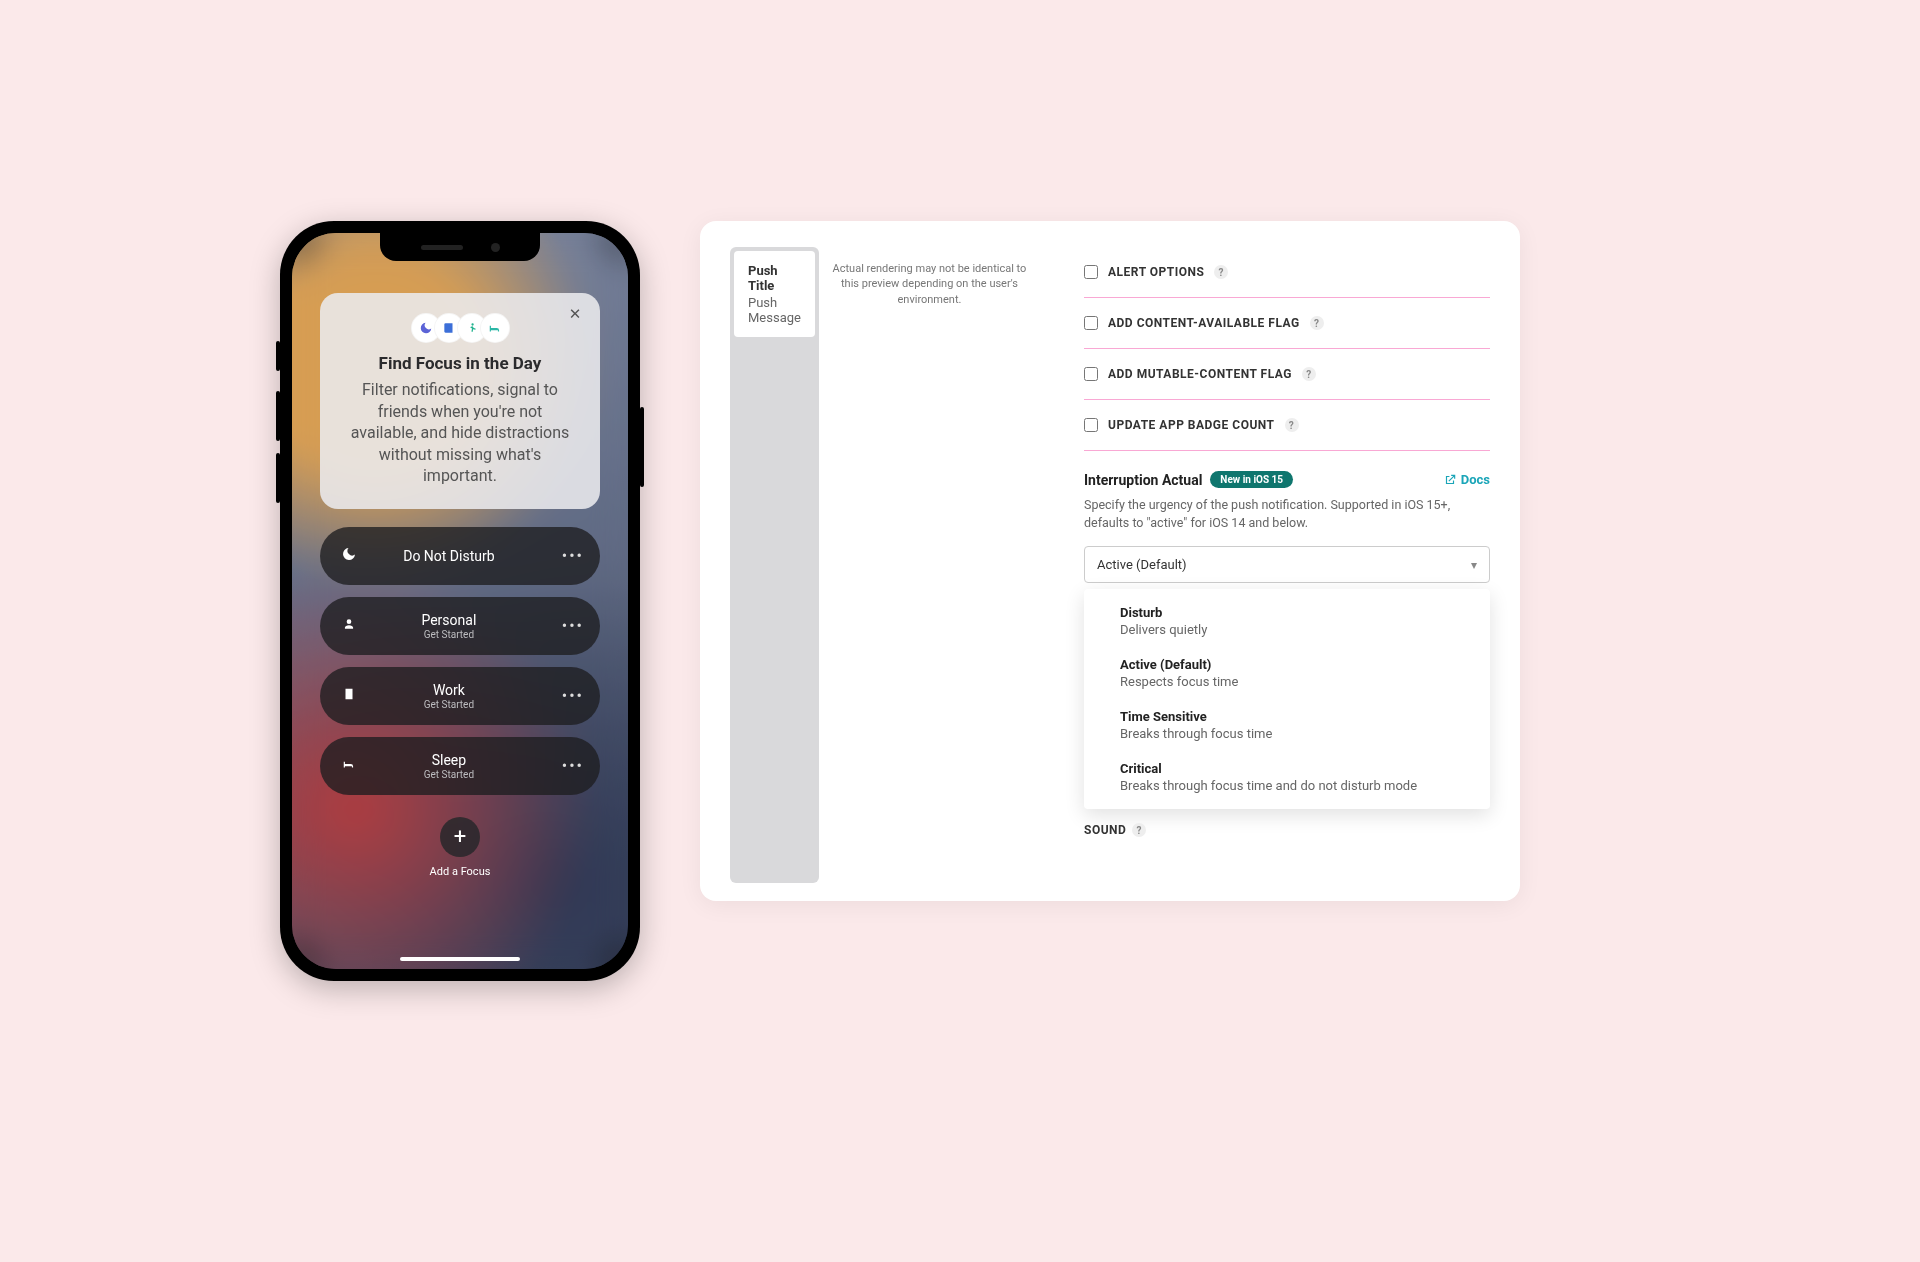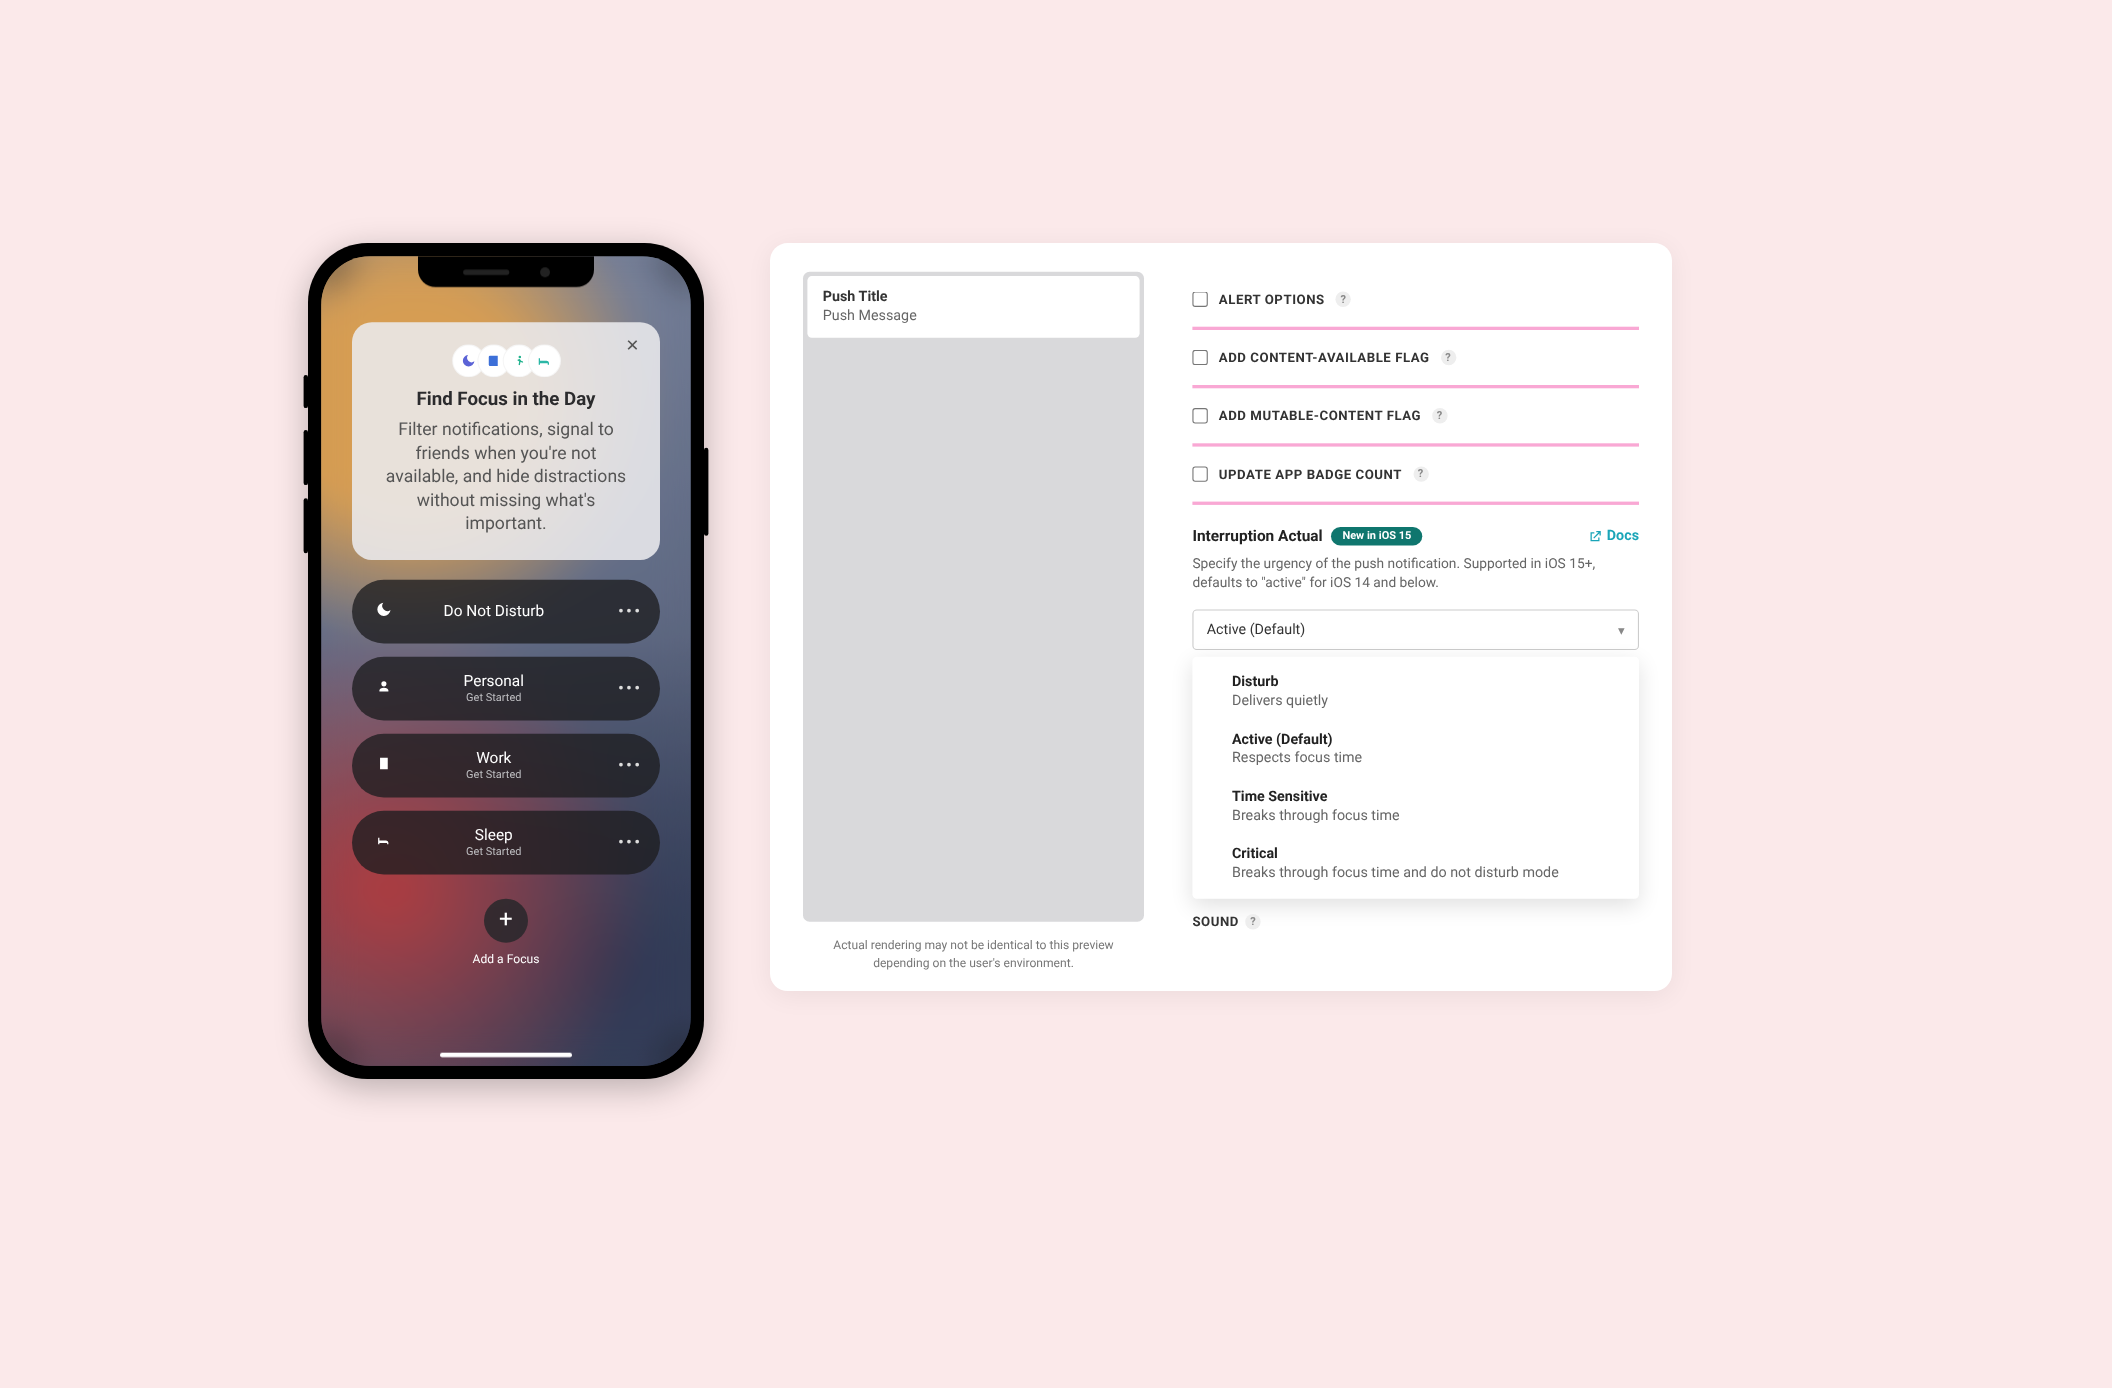--- a/index.html
+++ b/index.html
@@ -132,40 +132,40 @@
     border-radius:16px;
     box-shadow: 0 4px 24px rgba(0,0,0,.06);
     padding: 26px 30px 18px;
     display:flex;
     gap: 44px;
     max-width: 820px;
     height: 680px;
     position:relative;
   }
 
-  .preview-col { width: 310px; display:flex; flex-direction:column; }
+  .preview-col { width: 310px; display:flex; flex-direction:row; }
   .preview-box {
     flex:1;
     background:#d9d9db;
     border-radius:6px;
     padding:4px;
   }
   .push-card {
     background:#fff;
     border-radius:4px;
     padding:12px 14px;
     font-size:13px;
   }
   .push-card .pt { font-weight:700; color:#333; margin-bottom:2px; }
   .push-card .pm { color:#666; }
   .preview-note { font-size:11px; color:#777; text-align:center; margin-top:14px; line-height:1.4; padding: 0 6px; }
 
   .settings-col { flex:1; display:flex; flex-direction:column; }
   .opt-row {
-    border-bottom:3px solid #f9a8d4;
+    border-bottom:1px solid #f9a8d4;
     padding: 18px 0;
     display:flex; gap:10px;
     font-size:12px; font-weight:700; letter-spacing:.5px; color:#333;
   }
   .opt-row input[type=checkbox]{ width:14px; height:14px; cursor:pointer; }
   .help {
     width:14px; height:14px; border-radius:50%;
     background:#eee; color:#888; font-size:10px;
     display:inline-flex; align-items:center; justify-content:center;
   }

